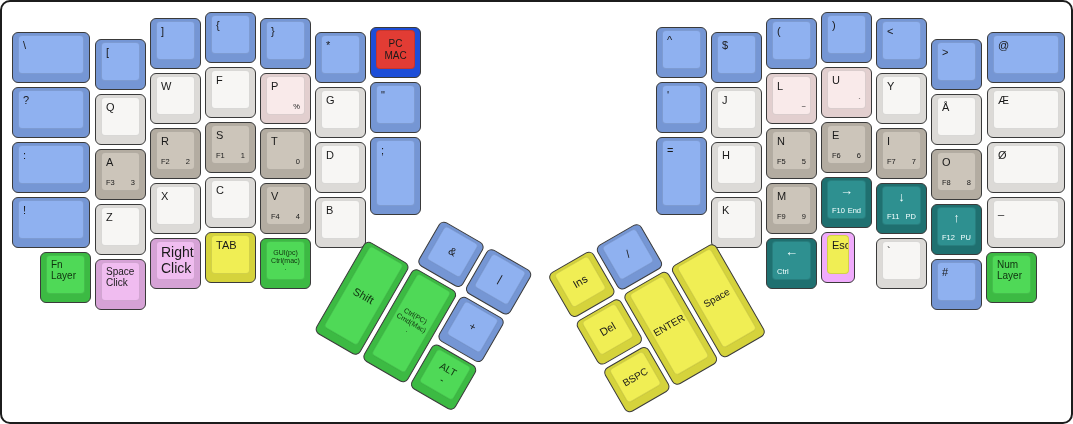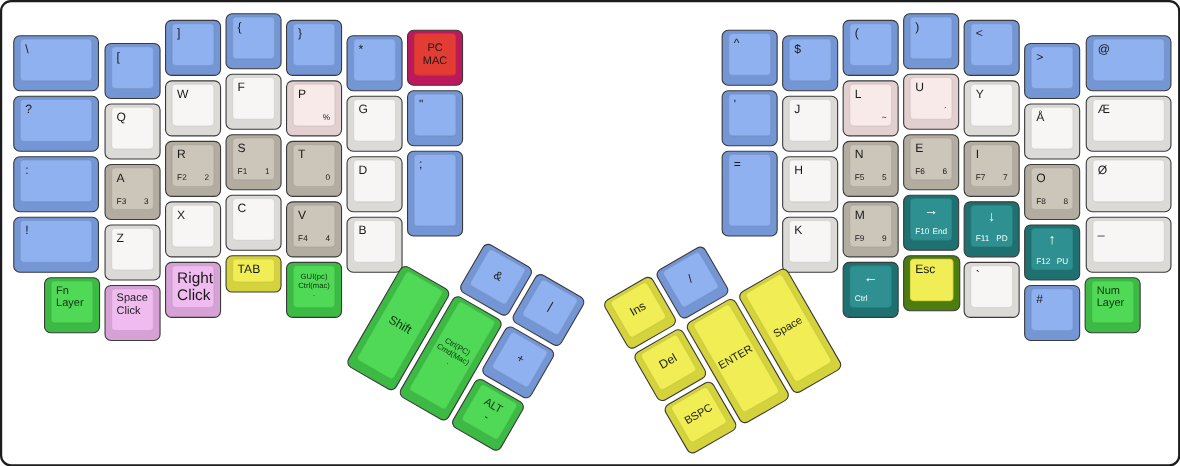--- a/index.html
+++ b/index.html
@@ -233,21 +233,21 @@
           </div>
         </div>
       </div>
       <div class="key" style="left: 313px; top: 195px; width: 51px; height: 51px; background: rgb(220, 218, 215);">
         <div class="keytop" style="background: rgb(247, 246, 244); color: rgb(26, 26, 26);">
           <div class="legend-main">
             <div>B</div>
           </div>
         </div>
       </div>
-      <div class="key" style="left: 368px; top: 25px; width: 51px; height: 51px; background: #be185d;">
+      <div class="key" style="left: 368px; top: 25px; width: 51px; height: 51px; background: #1d4ed8;">
         <div class="keytop al-c" style="background: rgb(226, 60, 52); color: rgb(26, 26, 26);">
           <div class="legend-main" style="font-size: 10px;">
             <div>PC</div>
             <div>MAC</div>
           </div>
         </div>
       </div>
       <div class="key" style="left: 368px; top: 80px; width: 51px; height: 51px; background: rgb(117, 150, 212);">
         <div class="keytop" style="background: rgb(143, 177, 240); color: rgb(26, 26, 26);">
           <div class="legend-main">
@@ -279,21 +279,21 @@
         </div>
       </div>
       <div class="key" style="left: 148px; top: 236px; width: 51px; height: 51px; background: rgb(214, 162, 214);">
         <div class="keytop" style="background: rgb(240, 188, 240); color: rgb(26, 26, 26);">
           <div class="legend-main" style="font-size: 14px;">
             <div>Right</div>
             <div>Click</div>
           </div>
         </div>
       </div>
-      <div class="key" style="left: 203px; top: 230px; width: 51px; height: 34px; background: rgb(213, 211, 60);">
+      <div class="key" style="left: 203px; top: 230px; width: 51px; height: 51px; background: rgb(213, 211, 60);">
         <div class="keytop" style="background: rgb(240, 238, 84); color: rgb(26, 26, 26);">
           <div class="legend-main">
             <div>TAB</div>
           </div>
         </div>
       </div>
       <div class="key" style="left: 258px; top: 236px; width: 51px; height: 51px; background: rgb(60, 186, 67);">
         <div class="keytop al-c" style="background: rgb(79, 217, 87); color: rgb(16, 49, 15);">
           <div class="legend-main" style="font-size: 7px;">
             <div>GUI(pc)</div>
@@ -537,21 +537,21 @@
         <div class="keytop al-ac" style="background: rgb(46, 144, 144); color: rgb(245, 255, 255);">
           <div class="legend-main bold" style="font-size: 13px;">
             <div>←</div>
           </div>
           <div class="legend-sub">
             <span>Ctrl</span>
             <span></span>
           </div>
         </div>
       </div>
-      <div class="key" style="left: 819px; top: 230px; width: 52px; height: 51px; background: #4d7c0f;">
+      <div class="key" style="left: 819px; top: 230px; width: 34px; height: 51px; background: #f0abfc;">
         <div class="keytop" style="background: rgb(240, 238, 84); color: rgb(26, 26, 26);">
           <div class="legend-main">
             <div>Esc</div>
           </div>
         </div>
       </div>
       <div class="key" style="left: 874px; top: 236px; width: 51px; height: 51px; background: rgb(220, 218, 215);">
         <div class="keytop" style="background: rgb(247, 246, 244); color: rgb(26, 26, 26);">
           <div class="legend-main">
             <div>`</div>

